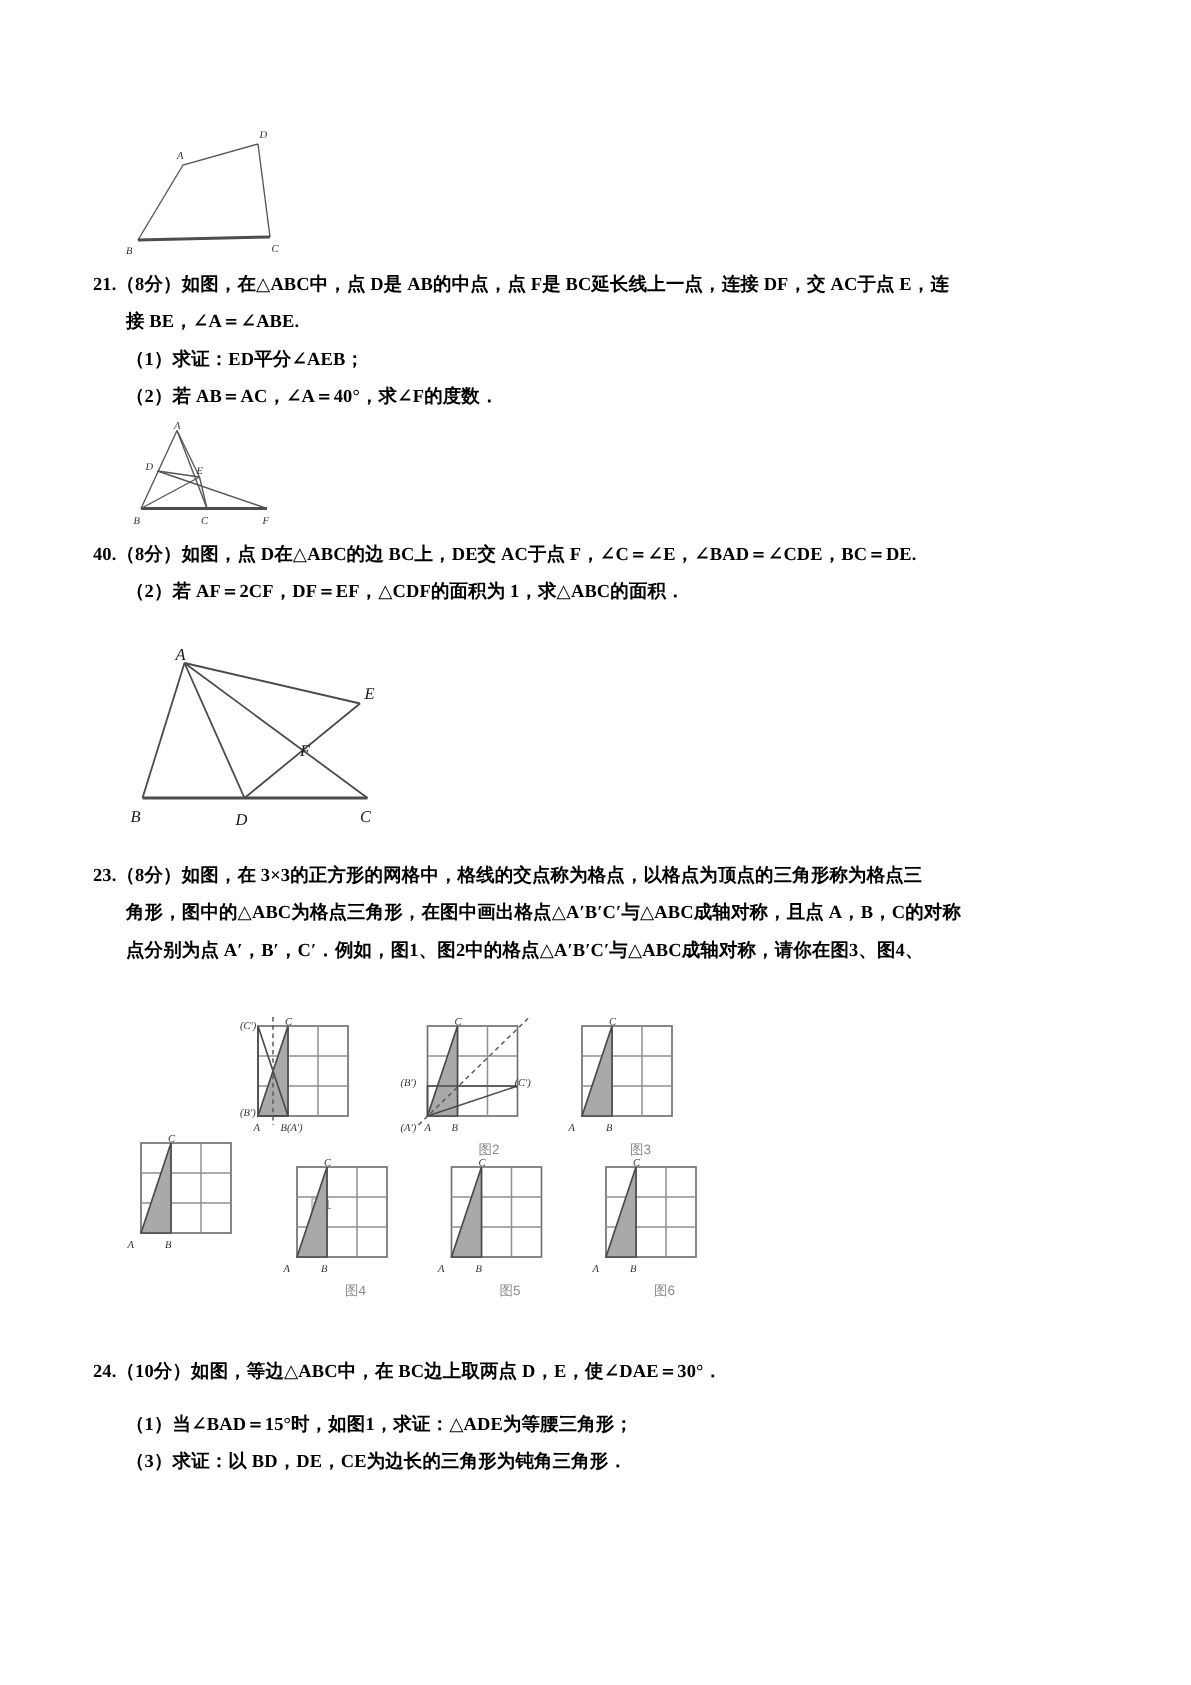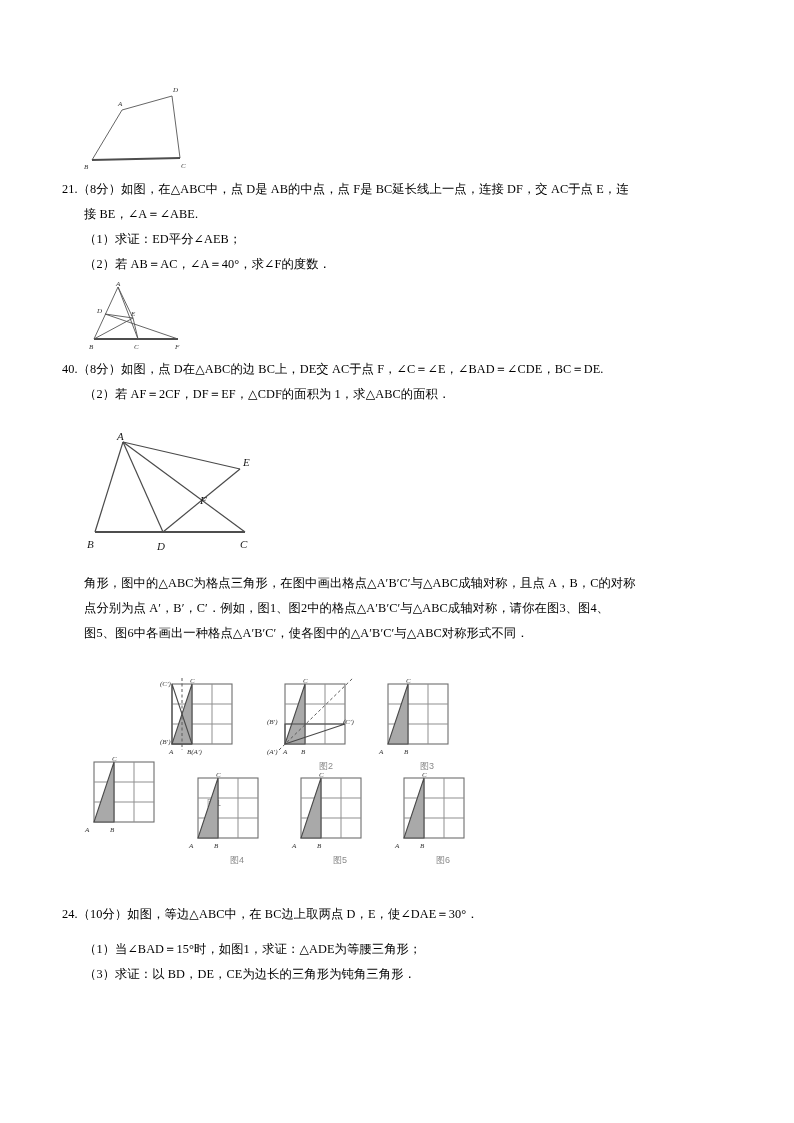--- a/index.html
+++ b/index.html
@@ -21,20 +21,21 @@
     width: 794px;
     height: 1123px;
   }
 
   
   .qline {
     font-size: 12.3px;
     line-height: 25px;
     letter-spacing: 0.1px;
     white-space: nowrap;
+    font-weight: bold;
   }
   .qhead { text-indent: 0; }
   .qsub  { padding-left: 22px; }
   .qcont { padding-left: 22px; }
 
   
   .fig { position: relative; }
   .figcap {
     font-size: 9px;
     color: #8a8a8a;
@@ -136,23 +137,23 @@
       <text class="lbl-big" x="32" y="8">A</text>
       <text class="lbl-big" x="158" y="34">E</text>
       <text class="lbl-big" x="115" y="72">F</text>
       <text class="lbl-big" x="2" y="116">B</text>
       <text class="lbl-big" x="72" y="118">D</text>
       <text class="lbl-big" x="155" y="116">C</text>
     </svg>
   </div>
 
   <div id="blk-q23">
+    <div class="qline qhead">23.（8分）如图，在 3×3的正方形的网格中，格线的交点称为格点，以格点为顶点的三角形称为格点三</div>
     <div class="qline qcont">角形，图中的△ABC为格点三角形，在图中画出格点△A′B′C′与△ABC成轴对称，且点 A，B，C的对称</div>
     <div class="qline qcont">点分别为点 A′，B′，C′．例如，图1、图2中的格点△A′B′C′与△ABC成轴对称，请你在图3、图4、</div>
-    <div class="qline qcont">图5、图6中各画出一种格点△A′B′C′，使各图中的△A′B′C′与△ABC对称形式不同．</div>
   </div>
 
   <div id="fig-q23-wrap">
 
     <div style="position:absolute; left:98px; top:4px;" class="fig">
       <svg width="96" height="84" viewBox="0 0 96 84">
 
         <rect class="gridout" x="12" y="8" width="60" height="60"></rect>
         <line class="gridline" x1="32" y1="8" x2="32" y2="68"></line>
         <line class="gridline" x1="52" y1="8" x2="52" y2="68"></line>

